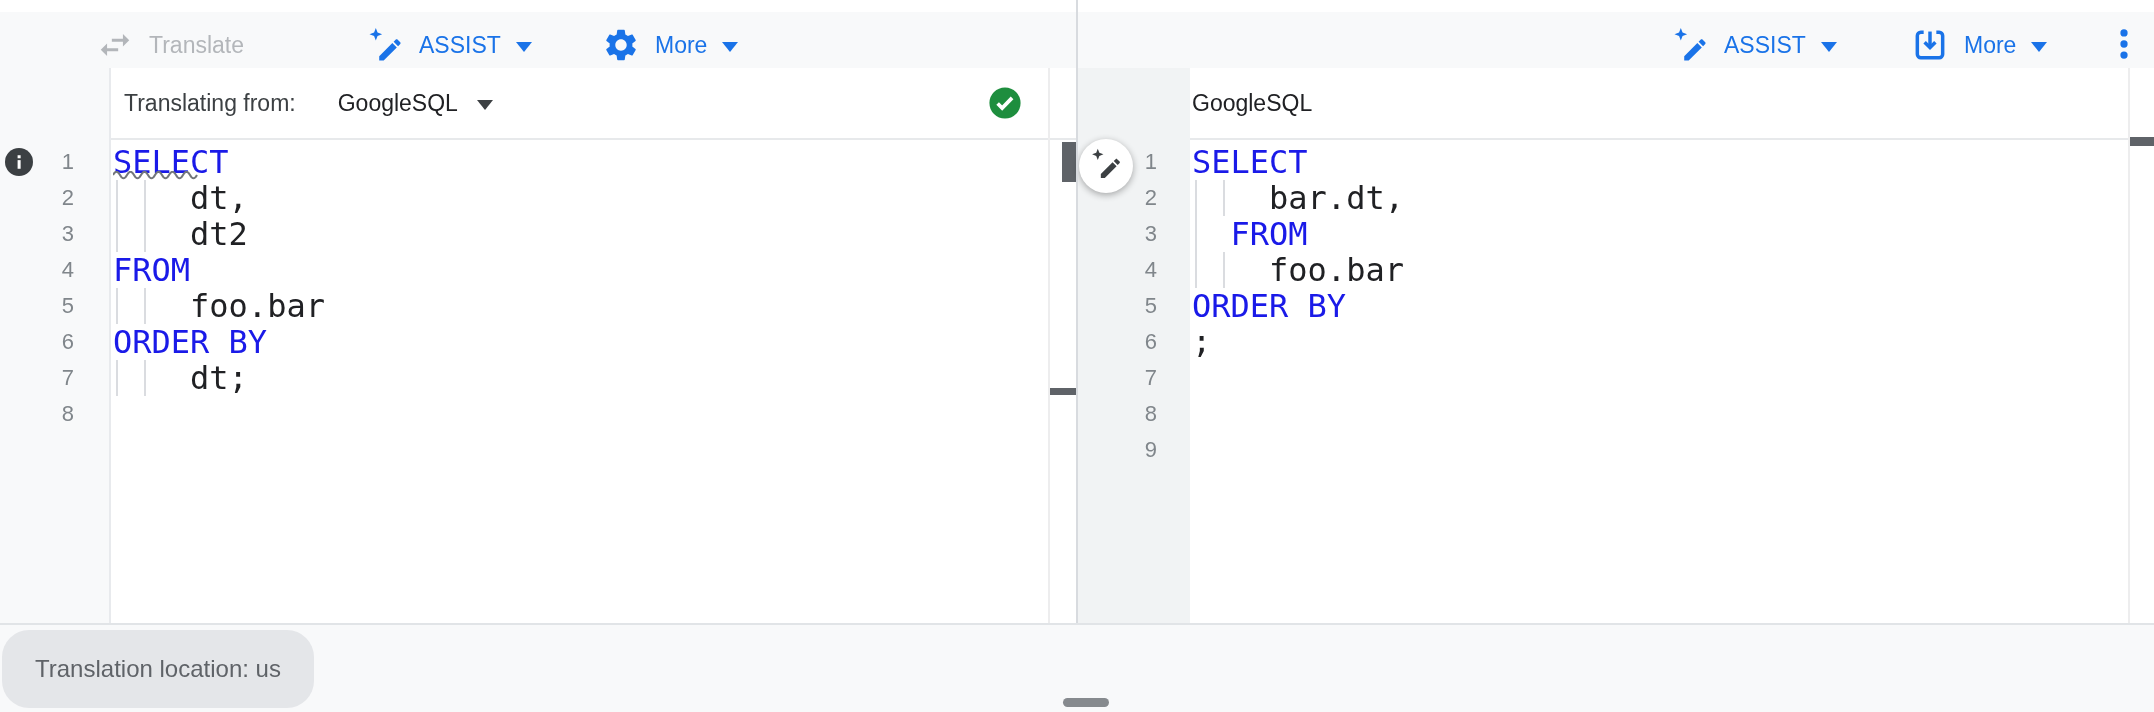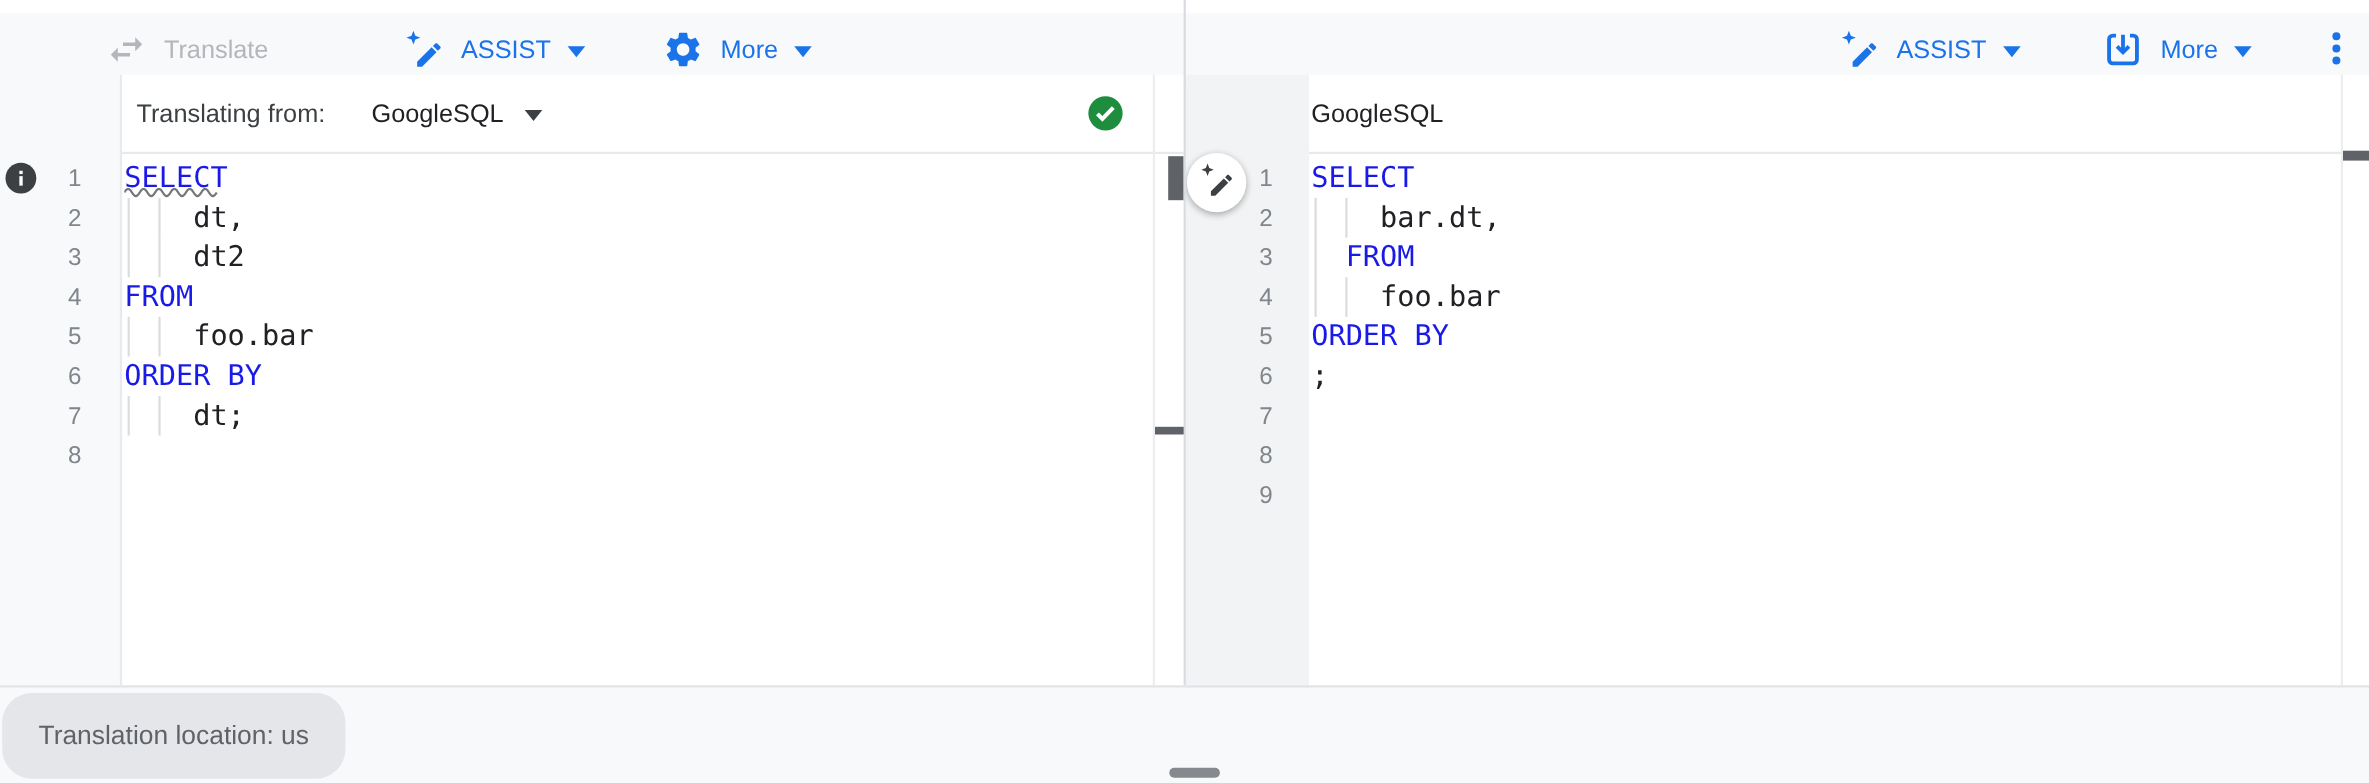--- a/index.html
+++ b/index.html
@@ -55,21 +55,21 @@
   .dialect-caret{width:0;height:0;border-left:8px solid transparent;border-right:8px solid transparent;
     border-top:10px solid #3c4043;margin-top:3px;}
   .hdr-spacer{flex:1;}
   .check-badge{width:34px;height:34px;margin-right:54px;}
   .tgt-title{margin-left:2px;}
   
   .code-area{position:absolute;top:76px;}
   .src-code{left:113px;width:935px;}
   .tgt-code{left:114px;width:936px;}
   .code-line{position:relative;height:36px;line-height:36px;white-space:pre;
-    font-family:"DejaVu Sans Mono",monospace;font-size:26px;color:#202124;}
+    font-family:"DejaVu Sans Mono",monospace;font-size:32px;color:#202124;}
   .tok-kw{color:#1a1ae8;}
   .guide{position:absolute;top:0;bottom:0;width:2px;background:#dadce0;}
   .g0{left:3px;} .g1{left:31px;}
   .squiggle{position:absolute;left:0;top:27px;}
   
   .track-line{position:absolute;top:0;width:2px;height:555px;background:#ededee;}
   .src-track{left:1048px;} .tgt-track{left:1050px;}
   .thumb{position:absolute;background:#5f6368;cursor:pointer;}
   .src-vthumb{left:1062px;top:74px;width:14px;height:40px;}
   .src-hdash{left:1050px;top:320px;width:27px;height:7px;}

